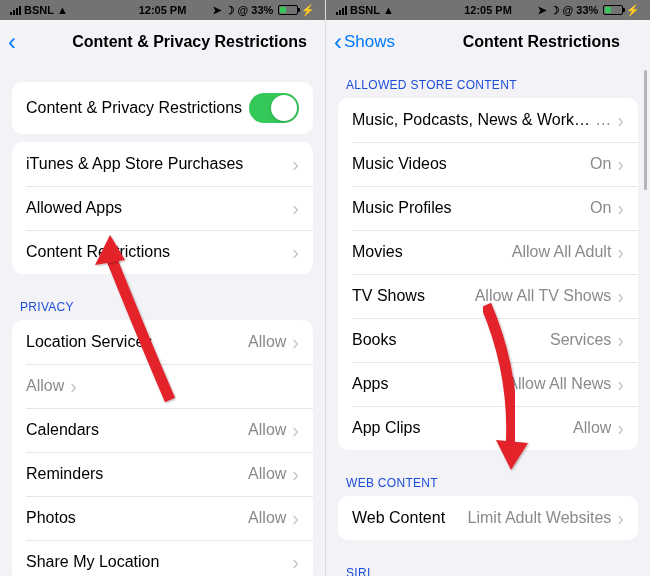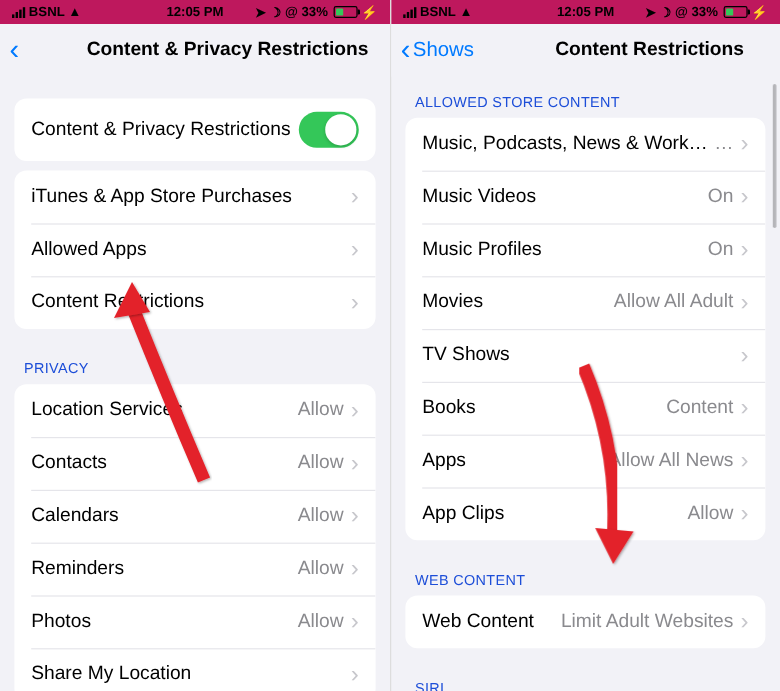--- a/index.html
+++ b/index.html
@@ -28,21 +28,21 @@
     }
     .status-bar {
       height: 20px;
       display: flex;
       justify-content: space-between;
       align-items: center;
       padding: 0 10px;
       font-size: 11px;
       font-weight: 600;
       color: #000;
-      background: #be185d;
+      background: #737373;
     }
     .status-left, .status-right {
       display: flex;
       align-items: center;
       gap: 3px;
     }
     .status-center {
       position: absolute;
       left: 50%;
       transform: translateX(-50%);
@@ -276,21 +276,20 @@
     </div>
 
     <div class="section-header">PRIVACY</div>
     <div class="group tight-top">
       <div class="row">
         <span class="row-label">Location Services</span>
         <span class="row-value">Allow</span>
         <span class="chevron">›</span>
       </div>
       <div class="row">
-        <span class="row-label">Contacts</span>
         <span class="row-value">Allow</span>
         <span class="chevron">›</span>
       </div>
       <div class="row">
         <span class="row-label">Calendars</span>
         <span class="row-value">Allow</span>
         <span class="chevron">›</span>
       </div>
       <div class="row">
         <span class="row-label">Reminders</span>
@@ -377,25 +376,26 @@
         <span class="row-value">On</span>
         <span class="chevron">›</span>
       </div>
       <div class="row">
         <span class="row-label">Movies</span>
         <span class="row-value">Allow All Adult</span>
         <span class="chevron">›</span>
       </div>
       <div class="row">
         <span class="row-label">TV Shows</span>
+        <span class="row-value">Allow All TV Shows</span>
         <span class="chevron">›</span>
       </div>
       <div class="row">
         <span class="row-label">Books</span>
-        <span class="row-value">Content</span>
+        <span class="row-value">Services</span>
         <span class="chevron">›</span>
       </div>
       <div class="row">
         <span class="row-label">Apps</span>
         <span class="row-value">Allow All News</span>
         <span class="chevron">›</span>
       </div>
       <div class="row">
         <span class="row-label">App Clips</span>
         <span class="row-value">Allow</span>

